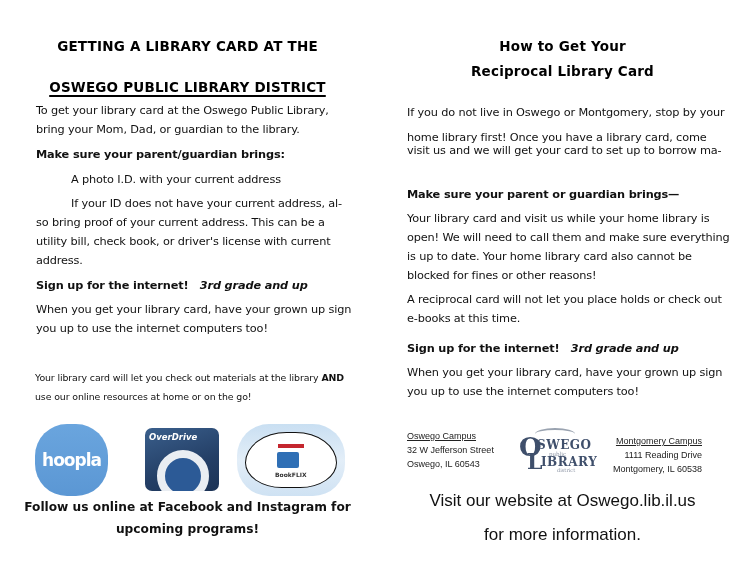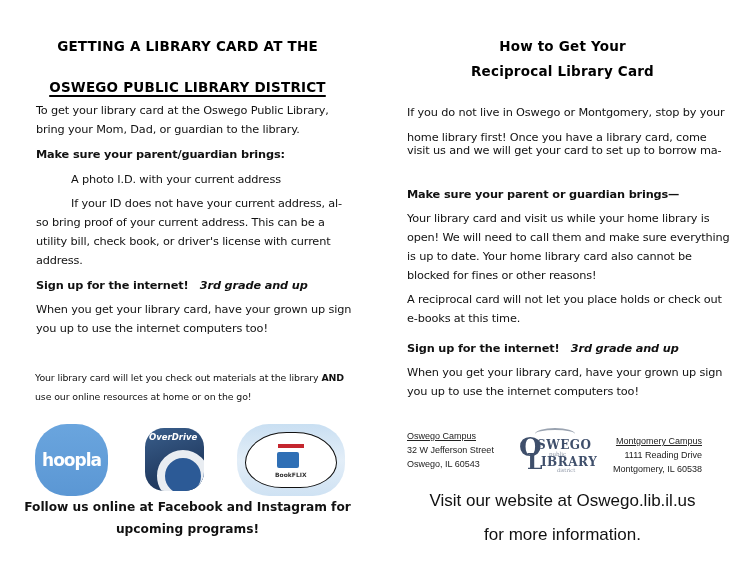--- a/index.html
+++ b/index.html
@@ -30,22 +30,22 @@
     .hoopla {
       left: 35px; top: 424px; width: 73px; height: 72px;
       background: linear-gradient(180deg, #6aa5de 0%, #5b97d4 100%);
       display: flex; align-items: center; justify-content: center;
     }
     .hoopla span {
       color: #fff; font-family: "DejaVu Sans", sans-serif; font-weight: bold;
       font-size: 17px; letter-spacing: -1px;
     }
     .overdrive {
-      left: 145px; top: 428px; width: 59px; height: 63px;
-      border-radius: 19px;
+      left: 145px; top: 428px; width: 74px; height: 63px;
+      border-radius: 7px;
       background: linear-gradient(160deg, #3a5f8c 0%, #243f66 60%, #1c3356 100%);
       overflow: hidden;
     }
     .overdrive .od-text {
       position: absolute; top: 4px; left: 4px; font-size: 8.5px; color: #fff;
       font-style: italic; font-weight: bold; font-family: "DejaVu Sans", sans-serif;
     }
     .overdrive .ring {
       position: absolute; left: 12px; top: 22px; width: 52px; height: 52px;
       border-radius: 50%; border: 8px solid #e9edf2; background: #2c5a96;

